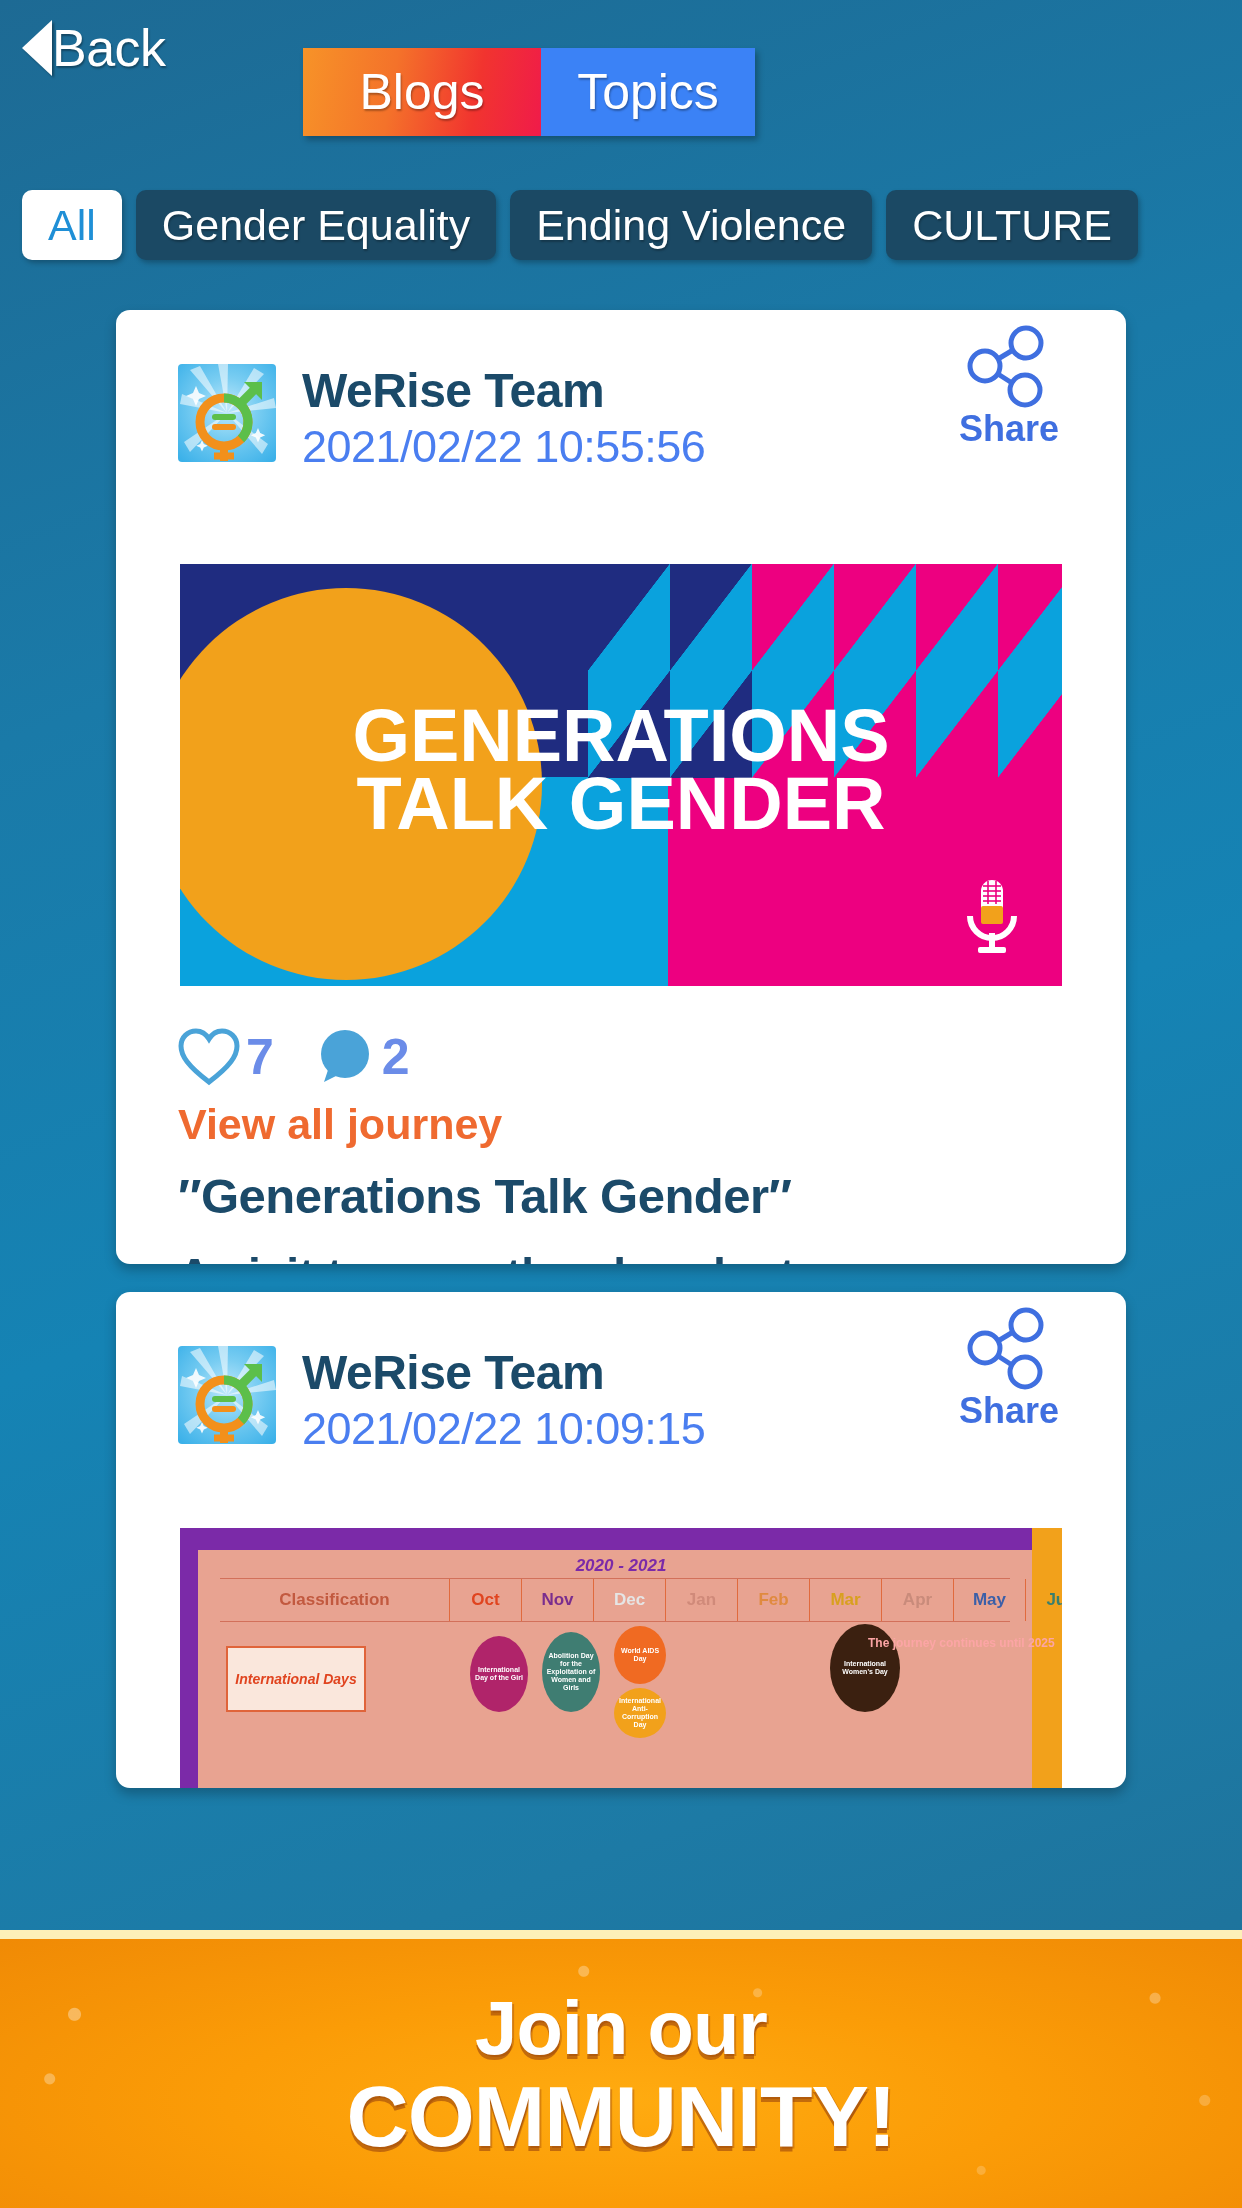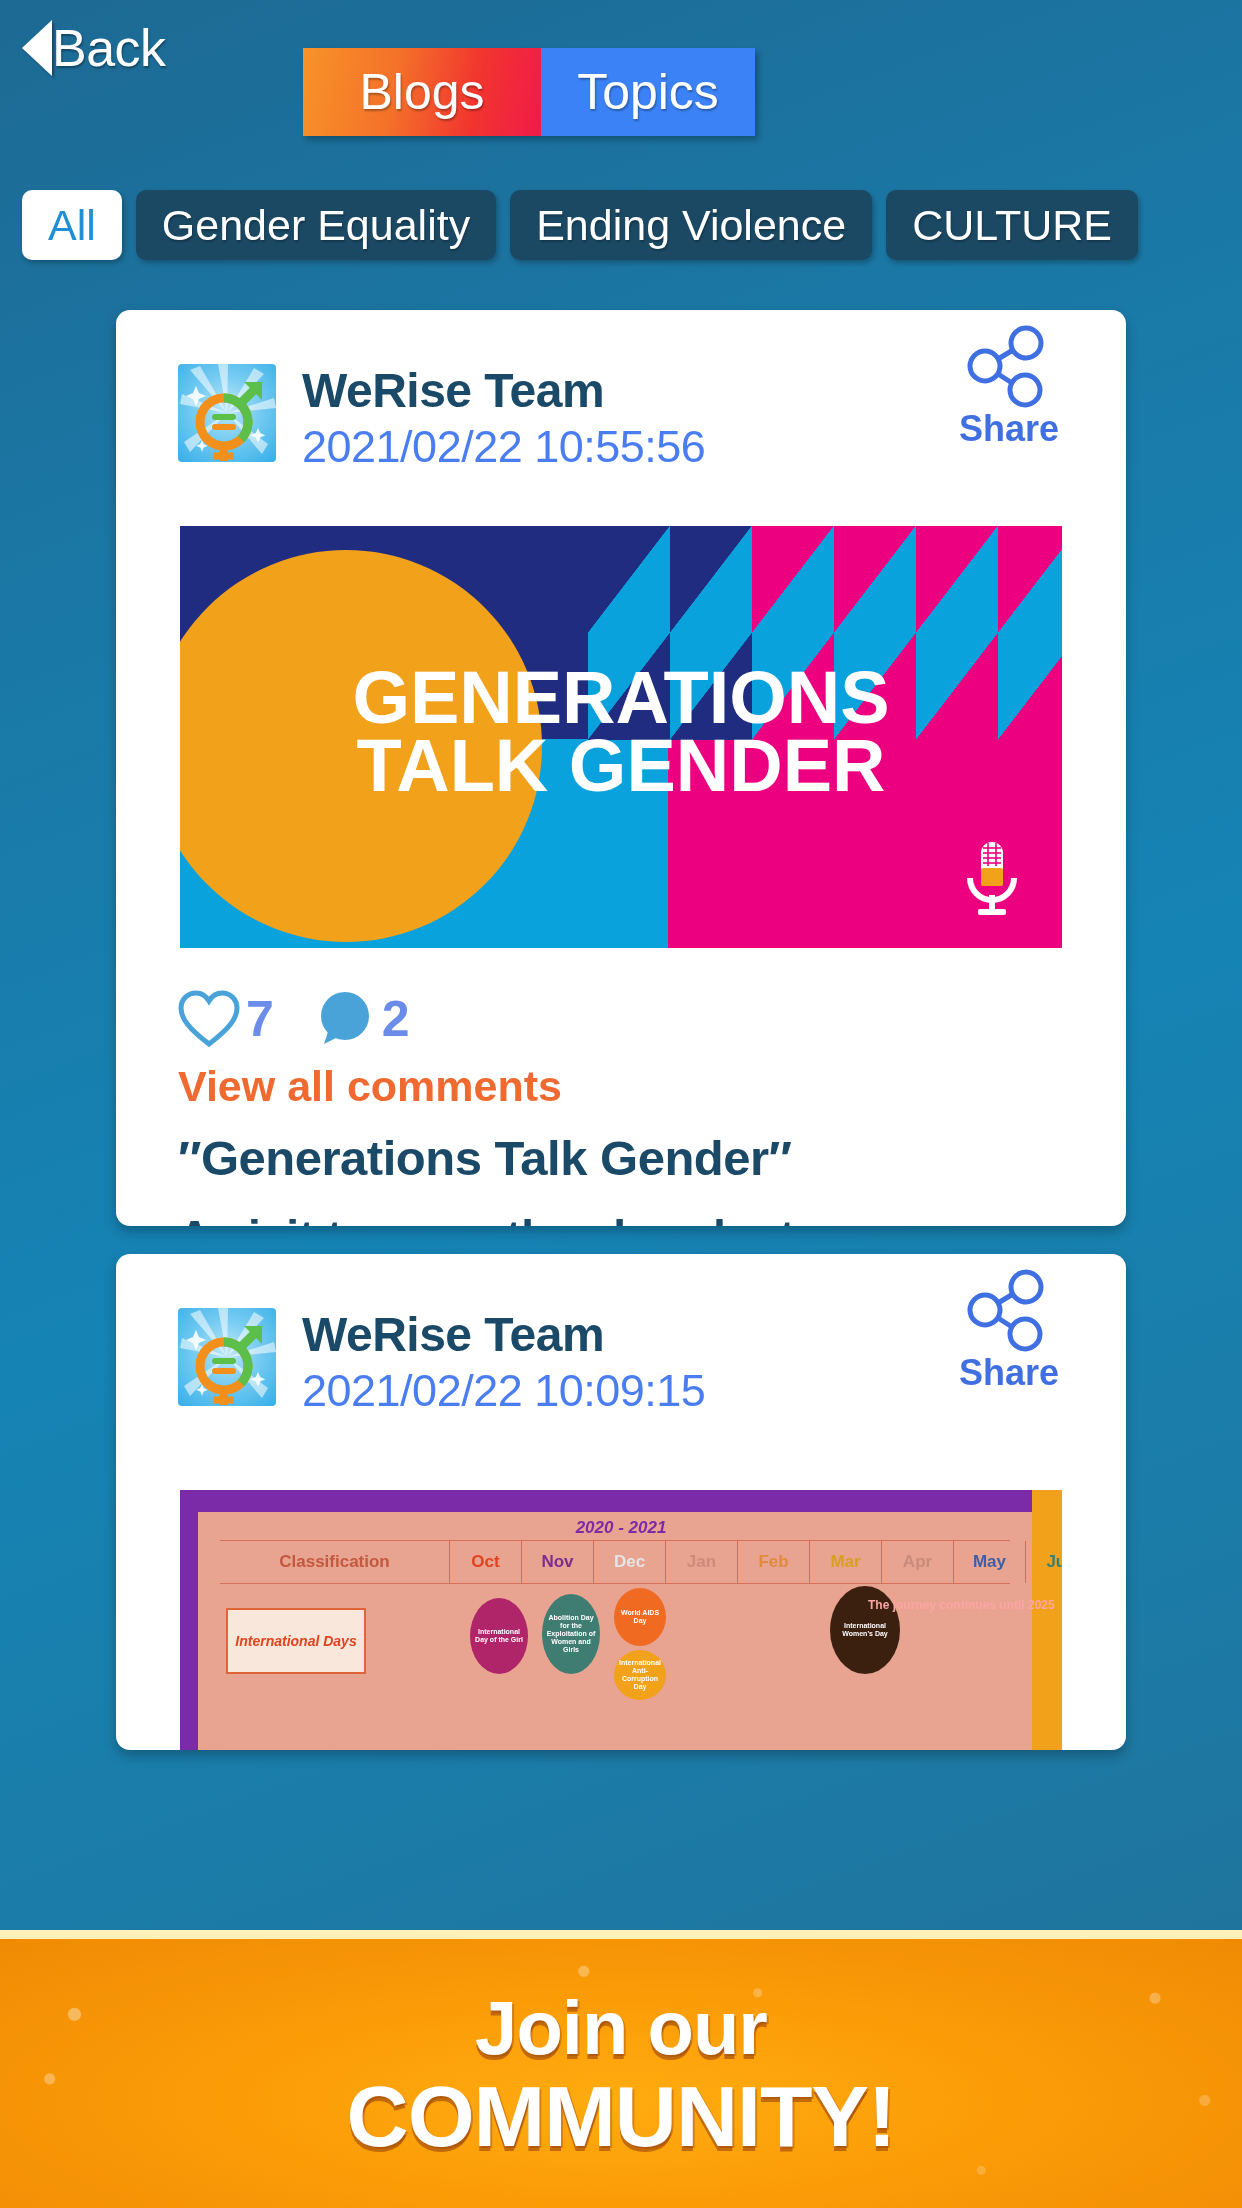--- a/index.html
+++ b/index.html
@@ -175,21 +175,21 @@
     line-height: 38px;
     font-weight: bold;
     margin-top: 2px;
   }
 
   
   .banner {
     position: relative;
     width: 882px;
     height: 422px;
-    margin: 18px auto 0;
+    margin: 56px auto 0;
     overflow: hidden;
     background: #0aa2dd;
   }
   .banner .navy-tl {
     position: absolute; left: 0; top: 0;
     width: 408px; height: 213px;
     background: #1f2c80;
   }
   .banner .pink-r {
     position: absolute; right: 0; top: 0;
@@ -561,21 +561,21 @@
       </div>
       <div class="metric" style="margin-left:18px;">
         <svg width="62" height="58" viewBox="0 0 62 58" aria-hidden="true">
           <circle cx="31" cy="26" r="24" fill="#4aa3d8"></circle>
           <path d="M14 42 L10 54 L24 47 Z" fill="#4aa3d8"></path>
         </svg>
         <span class="num">2</span>
       </div>
     </div>
 
-    <div class="view-comments">View all comments</div>
+    <div class="view-comments">View all journey</div>
     <div class="post-title">″Generations Talk Gender″</div>
     <div class="clipped-line">A visit to our... the abundant...</div>
   </div>
 
   <div class="card" style="margin-top:28px;">
 
     <div class="card-head">
       <div class="avatar">
         <svg width="98" height="98" viewBox="0 0 98 98" aria-hidden="true">
           <g opacity="0.55" fill="#ffffff">

